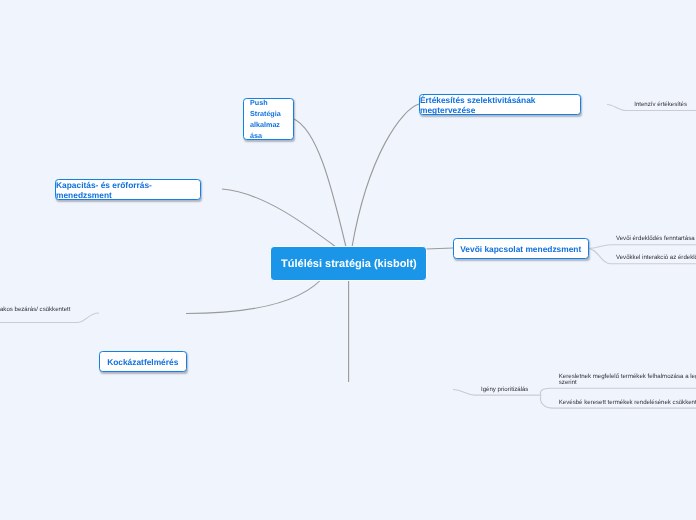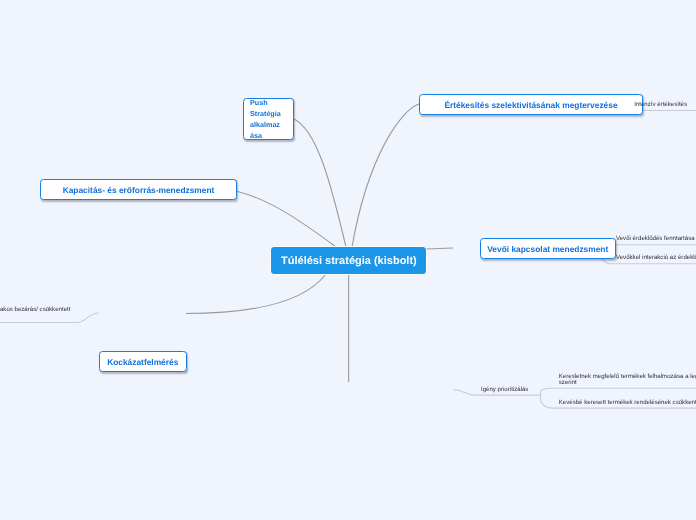--- a/index.html
+++ b/index.html
@@ -29,37 +29,37 @@
       <path d="M607,104.5 C614,104.5 618.5,110.5 626,110.5 L696,110.5"></path>
       <path d="M588,248.5 C598,248.5 602,244.8 611,244.8 L696,244.8"></path>
       <path d="M588,248.5 C598,248.5 601,263.8 610,263.8 L696,263.8"></path>
       <path d="M99,313 C88,313 86,322.5 77,322.5 L0,322.5"></path>
       <path d="M453,389.5 C463,389.5 465,395.1 475,395.1 L541,395.1"></path>
       <path d="M541,395.1 C538.8,390.6 543,388.3 550,388.3 L696,388.3"></path>
       <path d="M541,395.1 C538.8,402.5 544,408.1 553,408.1 L696,408.1"></path>
     </g>
   </svg>
 
-  <div class="node root" style="left:270.4px;top:246px;width:157px;height:29px;">
+  <div class="node root" style="left:270.4px;top:246px;width:157px;height:35px;">
       <span>Túlélési stratégia (kisbolt)</span>
     </div>
 
   <div class="node" style="left:243px;top:98px;width:50.5px;height:42px;font-size:7.2px;padding:0 11px 0 6px;justify-content:flex-start;line-height:11px;overflow-wrap:anywhere;text-align:left;">
       <span>Push Stratégia alkalmazása</span>
     </div>
 
-  <div class="node" style="left:419px;top:94px;width:224px;height:21px;font-size:8.4px;">
+  <div class="node" style="left:419px;top:94px;width:162px;height:21px;font-size:8.4px;">
       <span>Értékesítés szelektivitásának megtervezése</span>
     </div>
 
-  <div class="node" style="left:40px;top:179px;width:197px;height:21px;font-size:8.4px;text-align:center;">
+  <div class="node" style="left:55px;top:179px;width:146px;height:21px;font-size:8.4px;">
       <span>Kapacitás- és erőforrás-menedzsment</span>
     </div>
 
-  <div class="node" style="left:480px;top:238px;width:135.5px;height:21px;font-size:8.4px;">
+  <div class="node" style="left:453px;top:238px;width:135.5px;height:21px;font-size:8.4px;">
       <span>Vevői kapcsolat menedzsment</span>
     </div>
 
   <div class="node" style="left:99px;top:303px;width:87.5px;height:21px;font-size:8.4px;margin-top:48px;">
       <span>Kockázatfelmérés</span>
     </div>
 
 
   <div class="leaf" style="left:634.2px;top:101.5px;">Intenzív értékesítés</div>
   <div class="leaf" style="left:616px;top:235.5px;">Vevői érdeklődés fenntartása</div>

